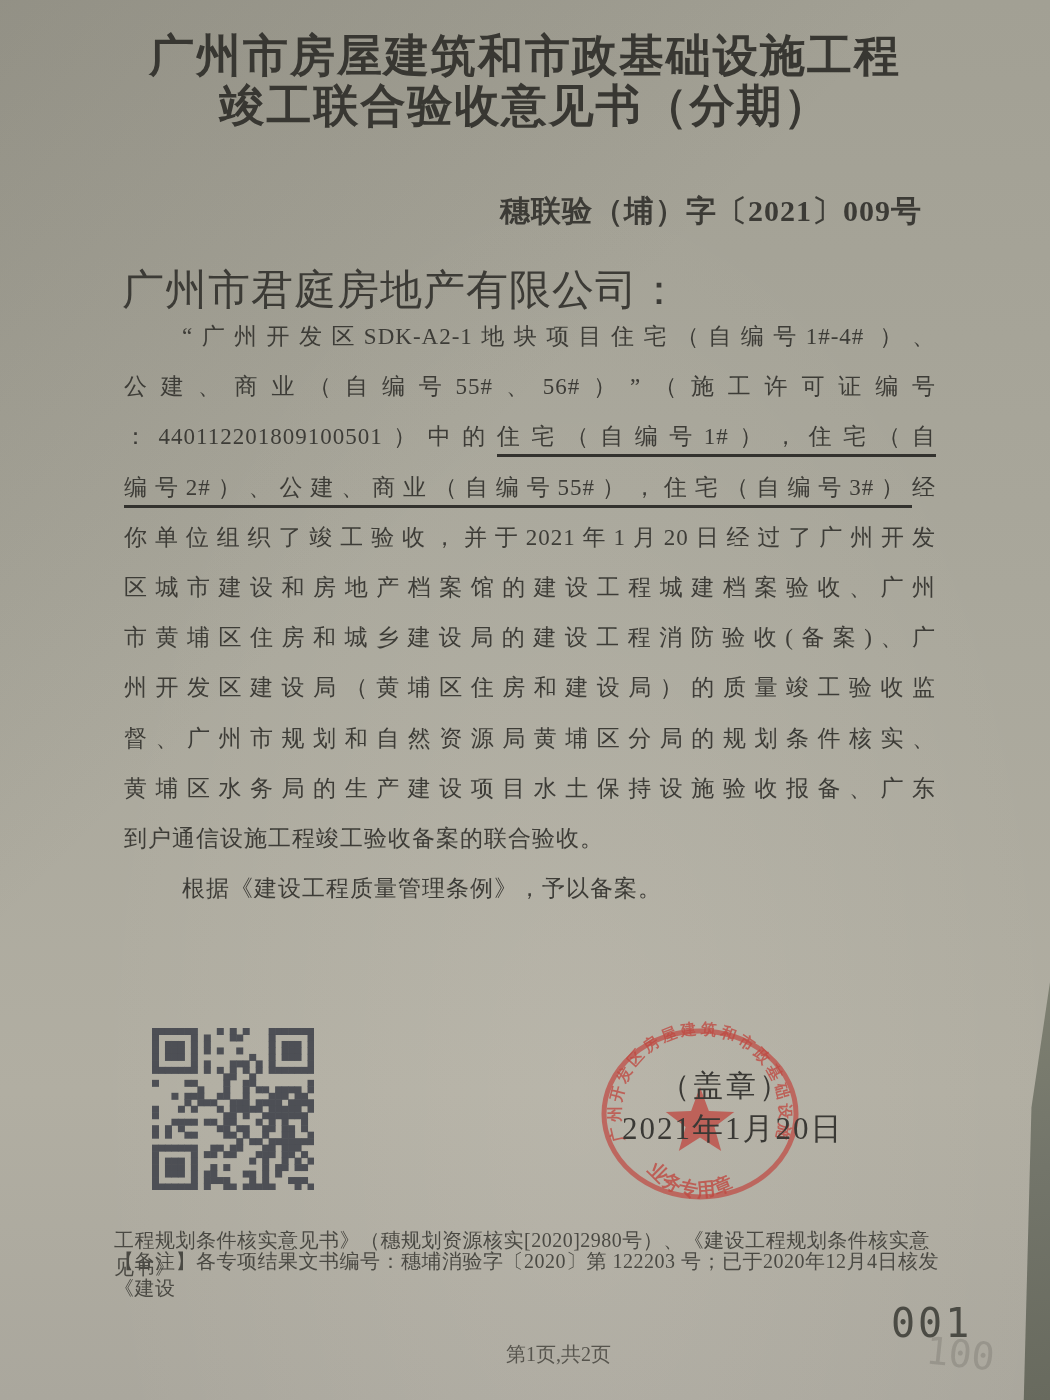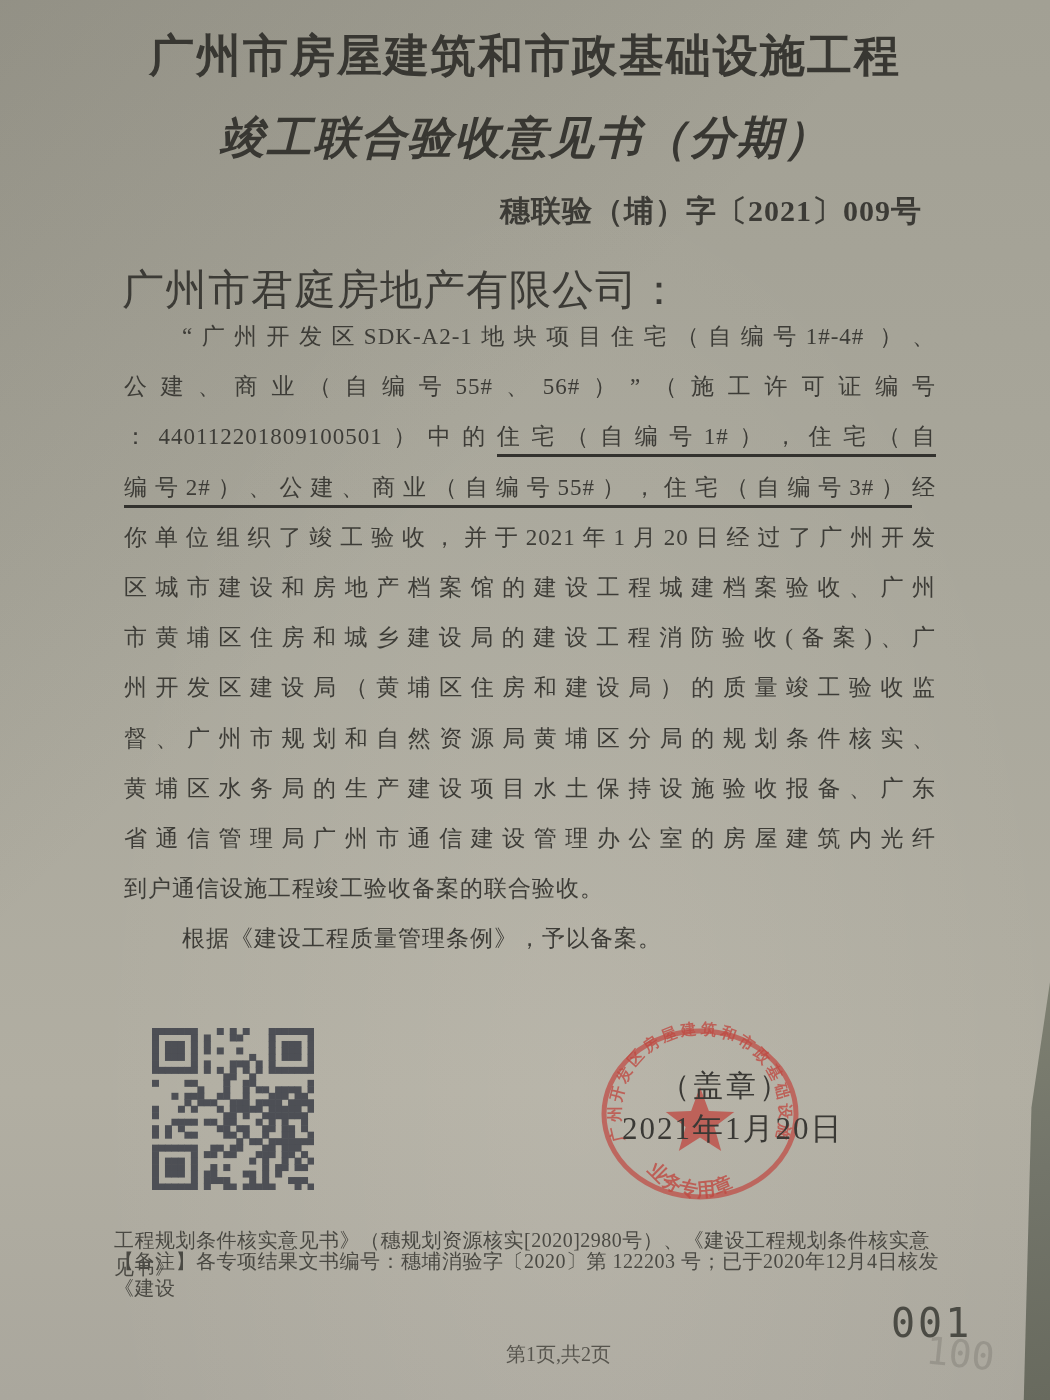--- a/index.html
+++ b/index.html
@@ -8,21 +8,21 @@
     background:
       radial-gradient(ellipse at 55% 78%, rgba(255,248,240,0.10), rgba(0,0,0,0) 60%),
       linear-gradient(135deg, rgba(85,83,75,0.20), rgba(0,0,0,0) 38%),
       linear-gradient(180deg,#a2a094 0%,#a9a79b 42%,#b1aea2 78%,#aaa79d 100%);
     font-family:"Liberation Serif","DejaVu Serif",serif;
     color:#403f3a;
   }
   .abs{position:absolute;}
   .title{width:900px;left:75px;text-align:center;font-size:45px;font-weight:bold;color:#383732;letter-spacing:2px;}
   #title1{top:26px;}
-  #title2{top:108px;font-style:italic;}
+  #title2{top:76px;}
   #docnum{left:500px;top:191px;font-size:30px;letter-spacing:1px;color:#3c3b36;font-weight:bold;}
   #addressee{left:122px;top:262px;font-size:42px;color:#3c3b36;letter-spacing:1px;}
   #body-paragraph{left:124px;top:321px;width:812px;}
   .bline{
     height:50.2px;font-size:23px;letter-spacing:1px;color:#3d3c37;
     text-align:justify;text-align-last:justify;white-space:normal;
   }
   .bline.noj{text-align-last:left;}
   .bline .u{border-bottom:3px solid #33322e;padding-bottom:5px;}
   #qr{left:152px;top:1028px;}
@@ -57,21 +57,20 @@
       <div class="bline" style="padding-left: 58px;"><span>“广州开发区SDK-A2-1地块项目住宅（自编号1#-4# ）、</span></div>
       <div class="bline"><span>公建、商业（自编号55#、56#）”（施工许可证编号</span></div>
       <div class="bline"><span>：440112201809100501）中的</span><span class="u">住宅（自编号1#），住宅（自</span></div>
       <div class="bline"><span class="u">编号2#）、公建、商业（自编号55#），住宅（自编号3#）</span><span>经</span></div>
       <div class="bline"><span>你单位组织了竣工验收，并于2021年1月20日经过了广州开发</span></div>
       <div class="bline"><span>区城市建设和房地产档案馆的建设工程城建档案验收、广州</span></div>
       <div class="bline"><span>市黄埔区住房和城乡建设局的建设工程消防验收(备案)、广</span></div>
       <div class="bline"><span>州开发区建设局（黄埔区住房和建设局）的质量竣工验收监</span></div>
       <div class="bline"><span>督、广州市规划和自然资源局黄埔区分局的规划条件核实、</span></div>
       <div class="bline"><span>黄埔区水务局的生产建设项目水土保持设施验收报备、广东</span></div>
-      <div class="bline"><span>省通信管理局广州市通信建设管理办公室的房屋建筑内光纤</span></div>
       <div class="bline noj"><span>到户通信设施工程竣工验收备案的联合验收。</span></div>
       <div class="bline noj" style="padding-left: 58px;"><span>根据《建设工程质量管理条例》，予以备案。</span></div>
     </div>
 
   <svg class="abs" id="qr" width="162" height="162" viewBox="0 0 162 162">
       <rect x="0.00" y="0.00" width="7" height="7" fill="#4d4f55"></rect>
       <rect x="6.48" y="0.00" width="7" height="7" fill="#4d4f55"></rect>
       <rect x="12.96" y="0.00" width="7" height="7" fill="#4d4f55"></rect>
       <rect x="19.44" y="0.00" width="7" height="7" fill="#4d4f55"></rect>
       <rect x="25.92" y="0.00" width="7" height="7" fill="#4d4f55"></rect>

